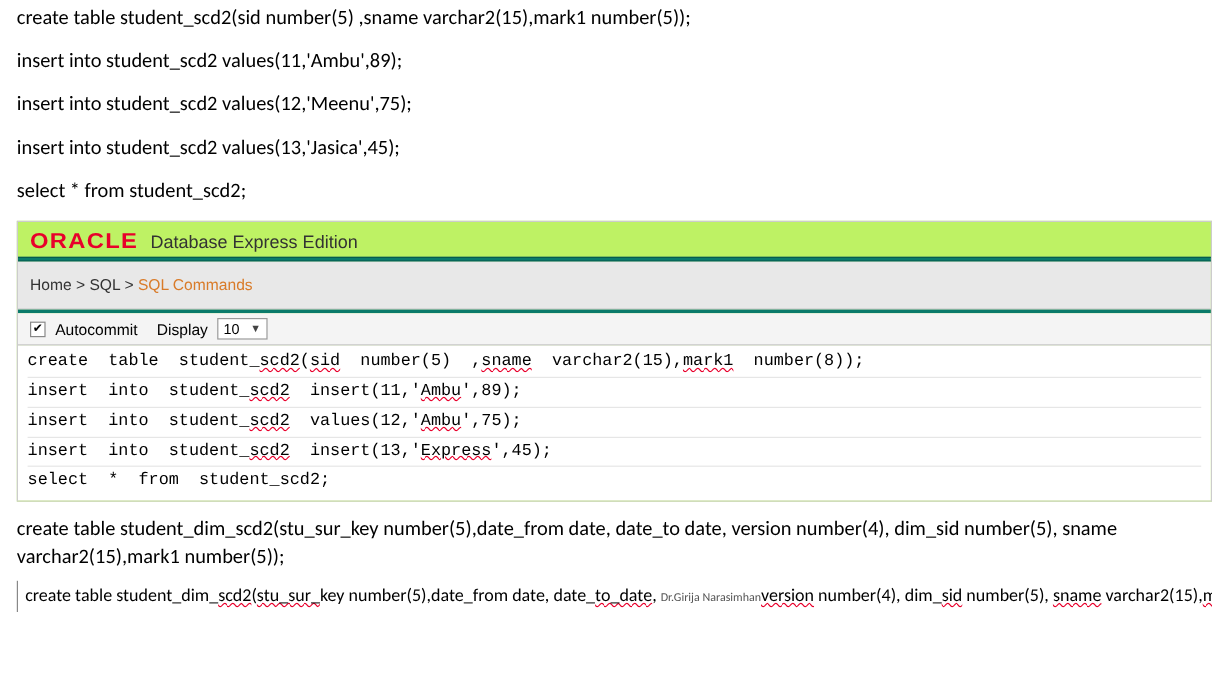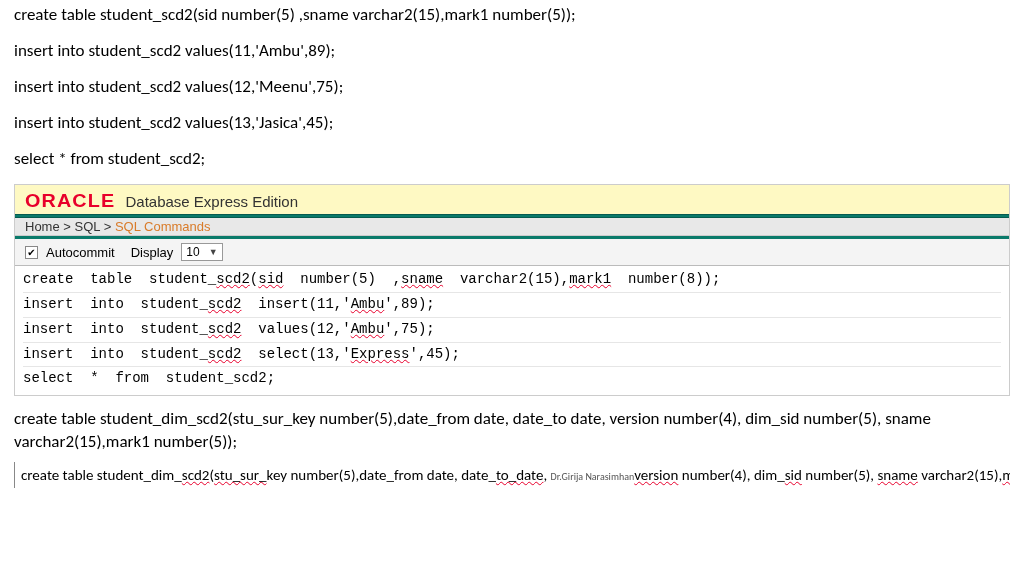--- a/index.html
+++ b/index.html
@@ -14,21 +14,21 @@
   }
   .sql-text {
     padding: 4px 14px 2px 14px;
     font-size: 17px;
     line-height: 1.3;
   }
   .sql-block { margin-bottom: 14px; }
   .oracle-panel {
     margin: 6px 14px 8px 14px;
     border: 1px solid #ccc;
-    background: #fef9c3;
+    background: #bef264;
   }
   .oracle-header {
     padding: 6px 10px 2px 10px;
     font-family: Tahoma, Arial, sans-serif;
   }
   .oracle-logo-text {
     color: #e8002b;
     font-family: "Arial Black", Arial, sans-serif;
     letter-spacing: 1px;
     font-weight: 900;
@@ -50,21 +50,21 @@
     font-family: Tahoma, Arial, sans-serif;
   }
   .teal-bar {
     height: 4px;
     background: #0a7a6a;
     border-top: 1px solid #065b4f;
     border-bottom: 1px solid #065b4f;
   }
   .breadcrumb {
     background: #e8e8e8;
-    padding: 1px 10px;
+    padding: 12px 10px;
     font-size: 13px;
     font-family: Tahoma, Arial, sans-serif;
     color: #333;
     border-bottom: 1px solid #ccc;
   }
   .breadcrumb .crumb-link { color: #333; }
   .breadcrumb .crumb-current { color: #d97b29; }
   .teal-thin { height: 3px; background: #0a7a6a; }
   .toolbar {
     background: #f4f4f4;
@@ -157,20 +157,20 @@
     <span style="margin-left:8px">Display</span>
     <span class="display-select">
       <span>10</span>
       <span class="dropdown-arrow">▼</span>
     </span>
   </div>
   <div class="editor">
     <div class="editor-line"><span>create  table  student_</span><span class="squiggle">scd2</span><span>(</span><span class="squiggle">sid</span><span>  number(5)  ,</span><span class="squiggle">sname</span><span>  varchar2(15),</span><span class="squiggle">mark1</span><span>  number(8));</span></div>
     <div class="editor-line"><span>insert  into  student_</span><span class="squiggle">scd2</span><span>  insert(11,'</span><span class="squiggle">Ambu</span><span>',89);</span></div>
     <div class="editor-line"><span>insert  into  student_</span><span class="squiggle">scd2</span><span>  values(12,'</span><span class="squiggle">Ambu</span><span>',75);</span></div>
-    <div class="editor-line"><span>insert  into  student_</span><span class="squiggle">scd2</span><span>  select(13,'</span><span class="squiggle">Express</span><span>',45);</span></div>
+    <div class="editor-line"><span>insert  into  student_</span><span class="squiggle">scd2</span><span>  insert(13,'</span><span class="squiggle">Express</span><span>',45);</span></div>
     <div class="editor-line"><span>select  *  from  student_scd2;</span></div>
   </div>
 </div>
 
 <div class="bottom-text">create table student_dim_scd2(stu_sur_key number(5),date_from date, date_to date, version number(4), dim_sid number(5), sname varchar2(15),mark1 number(5));</div>
 
 <div class="bottom-code"><span>create table student_dim_</span><span class="squiggle">scd2</span><span>(</span><span class="squiggle">stu_sur_</span><span>key number(5),date_from date, date_</span><span class="squiggle">to_date</span><span>, </span><span class="sm">Dr.Girija Narasimhan</span><span class="squiggle">version</span><span> number(4), dim_</span><span class="squiggle">sid</span><span> number(5), </span><span class="squiggle">sname</span><span> varchar2(15),</span><span class="squiggle">mark1</span></div>
 
 </body></html>

